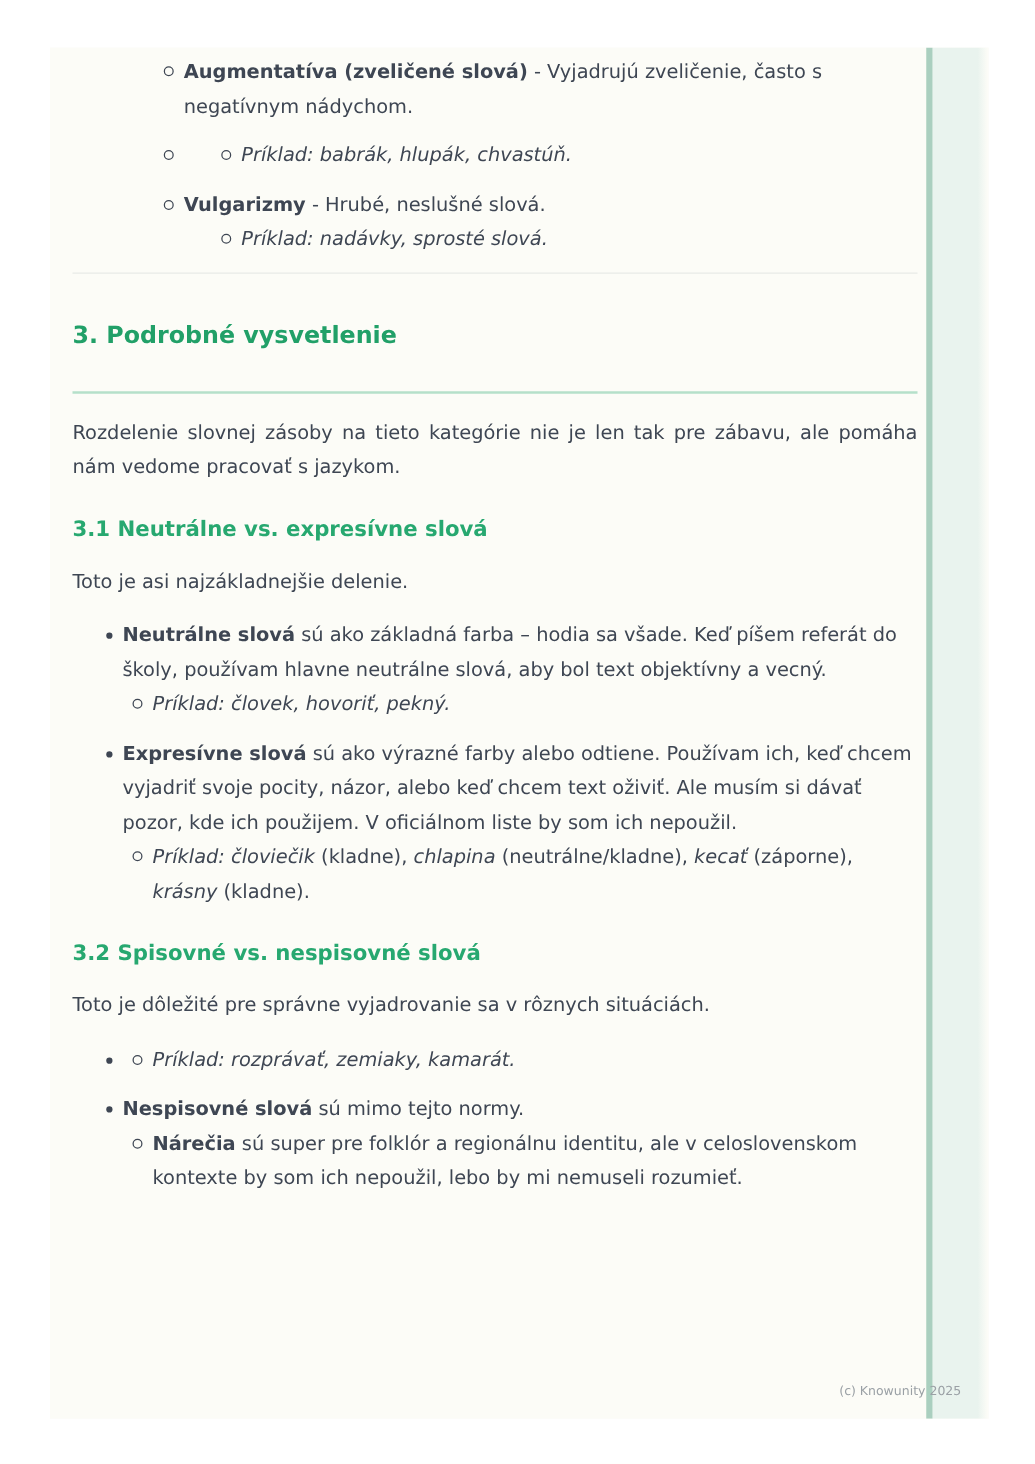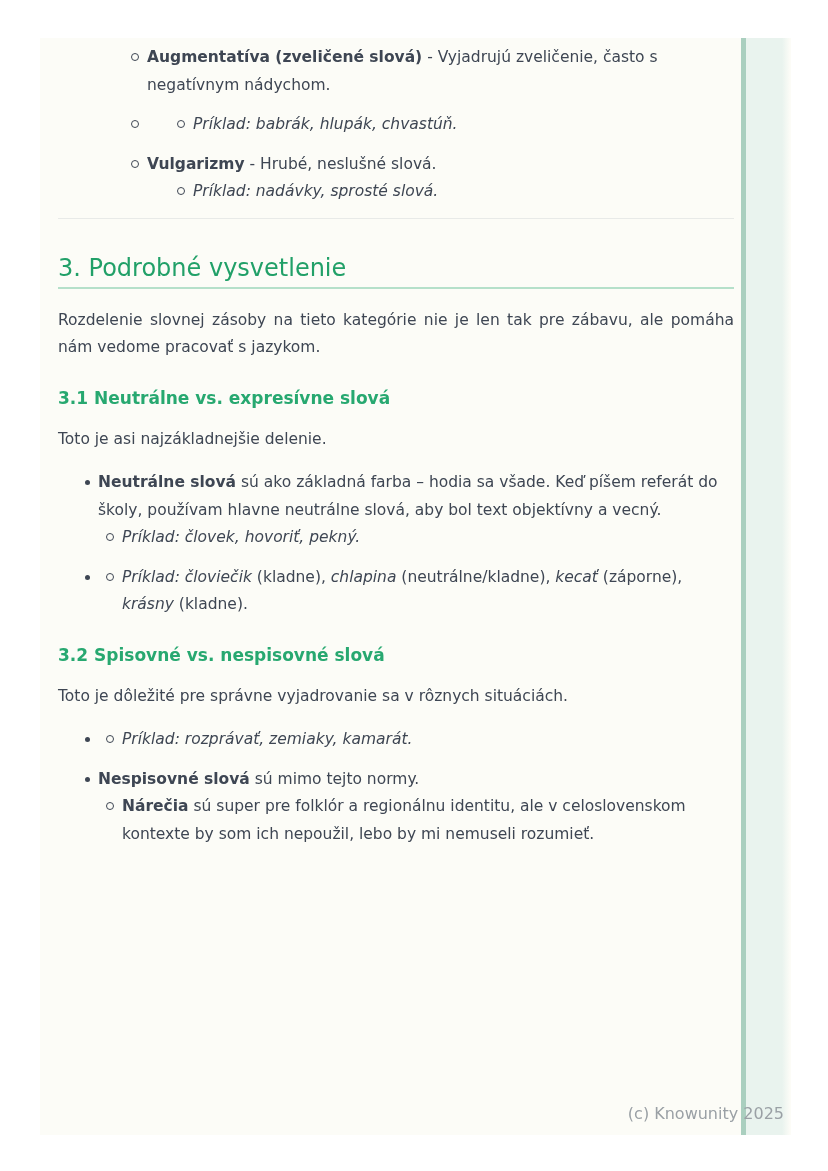--- a/index.html
+++ b/index.html
@@ -47,33 +47,33 @@
   }
   ul.deep ul.sub>li{position:relative;padding-left:46px;}
   ul.deep ul.sub>li::before{
     content:"";position:absolute;left:30px;top:9px;width:6px;height:6px;
     border:1.5px solid #3e4653;border-radius:50%;background:transparent;
   }
   hr.divider{
     border:none;border-top:1px solid #e8eae8;margin:10px 0 0 0;
   }
   h2.section-title{
-    margin:30px 0 18px 0;padding:0 0 0 0;
-    font-size:24px;line-height:38px;font-weight:normal;color:#21a068;
+    margin:30px 0 18px 0;padding:0 0 26px 0;
+    font-size:19px;line-height:38px;font-weight:bold;color:#21a068;
     border-bottom:2px solid #b5e0ca;
   }
   h3.subsection-title{
     margin:22px 0 14px 0;font-size:17px;line-height:28px;
     font-weight:bold;color:#27a870;
   }
   p.para{margin:0 0 16px 0;}
   p.justified{text-align:justify;}
   .footer-note{
-    position:absolute;right:7px;bottom:14px;z-index:3;
-    font-size:16px;color:#9aa0a5;line-height:14px;
+    position:absolute;right:22px;bottom:14px;z-index:3;
+    font-size:10px;color:#9aa0a5;line-height:14px;
   }
 </style>
 </head>
 <body>
 
 <div class="paper">
   <div class="edge-bar"></div>
 
   <div class="content">
 
@@ -111,20 +111,21 @@
     <ul class="list l1">
         <li>
           <div class="line"><span class="b">Neutrálne slová</span><span> sú ako základná farba – hodia sa všade. Keď píšem referát do školy, používam hlavne neutrálne slová, aby bol text objektívny a vecný.</span></div>
           <ul class="sub">
             <li>
               <div class="line"><span class="i">Príklad: človek, hovoriť, pekný.</span></div>
             </li>
           </ul>
         </li>
         <li>
+          <div class="line"><span class="b">Expresívne slová</span><span> sú ako výrazné farby alebo odtiene. Používam ich, keď chcem vyjadriť svoje pocity, názor, alebo keď chcem text oživiť. Ale musím si dávať pozor, kde ich použijem. V oficiálnom liste by som ich nepoužil.</span></div>
           <ul class="sub">
             <li>
               <div class="line"><span class="i">Príklad: človiečik</span><span> (kladne), </span><span class="i">chlapina</span><span> (neutrálne/kladne), </span><span class="i">kecať</span><span> (záporne), </span><span class="i">krásny</span><span> (kladne).</span></div>
             </li>
           </ul>
         </li>
       </ul>
 
     <h3 class="subsection-title">3.2 Spisovné vs. nespisovné slová</h3>
 

